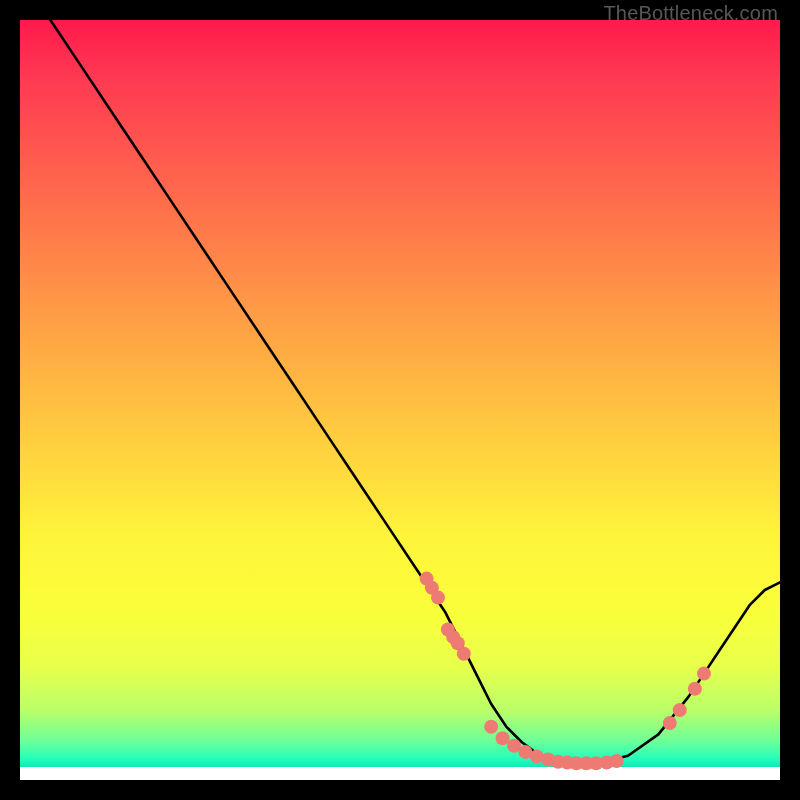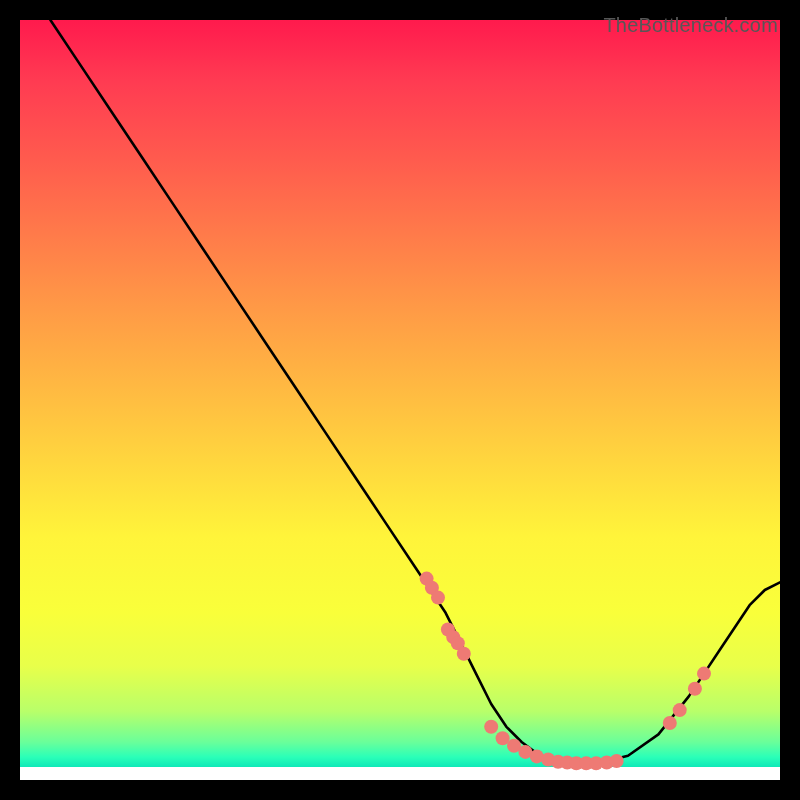--- a/index.html
+++ b/index.html
@@ -37,21 +37,20 @@
     );
   }
   .watermark {
     position: absolute;
     top: 2px;
     right: 22px;
     color: #575757;
     font-size: 20px;
     font-weight: 500;
     letter-spacing: 0.2px;
-    margin-top: 12px;
   }
   svg {
     position: absolute;
     left: 0;
     top: 0;
   }
 </style>
 </head>
 <body>
 

